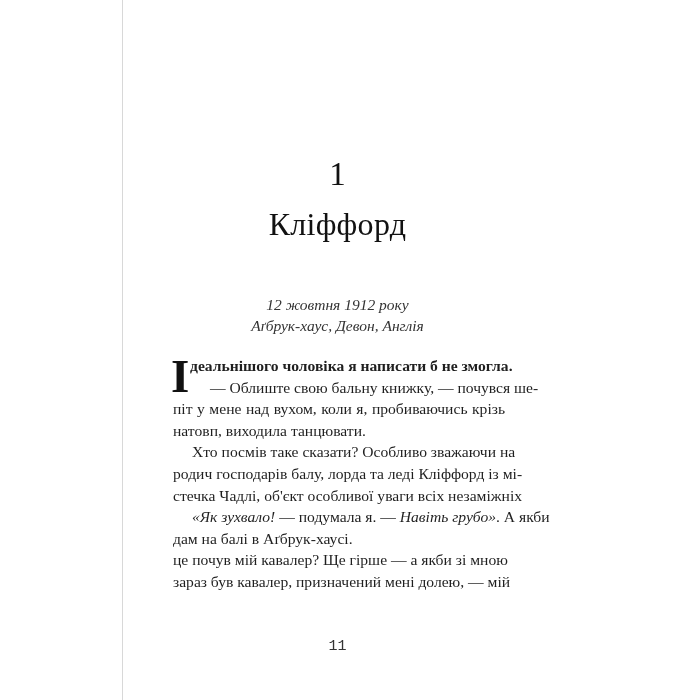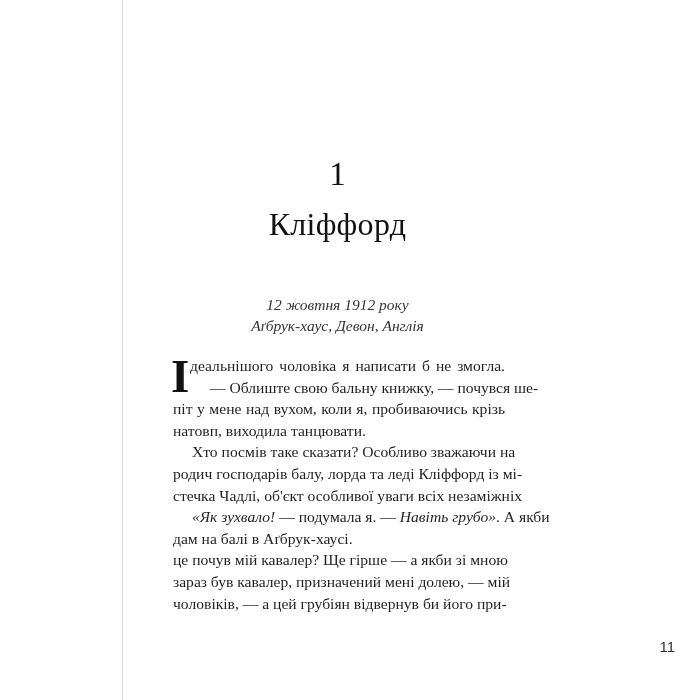--- a/index.html
+++ b/index.html
@@ -86,32 +86,33 @@
       left: -2px;
       top: 1px;
       font-family: "Liberation Serif", serif;
       font-size: 47px;
       line-height: 40px;
       font-weight: bold;
       color: #111;
     }
     .first-line {
       padding-left: 17px;
+      font-weight: bold;
     }
     .second-line {
       padding-left: 37px;
     }
     .it { font-style: italic; }
     .page-number {
       position: absolute;
       left: 0;
       width: 675px;
       top: 638px;
-      text-align: right;
-      font-family: Liberation Sans, sans-serif;
+      text-align: center;
+      font-family: Liberation Mono, monospace;
       font-size: 15px;
       color: #333;
     }
   </style>
 </head>
 <body>
 
 <div class="gutter-line"></div>
 
 <div class="chapter-number">1</div>
@@ -129,16 +130,15 @@
   <span class="line second-line">— Облиште свою бальну книжку, — почувся ше-</span>
   <span class="line">піт у мене над вухом, коли я, пробиваючись крізь</span>
   <span class="line last">натовп, виходила танцювати.</span>
   <span class="line indent">Хто посмів таке сказати? Особливо зважаючи на</span>
   <span class="line">родич господарів балу, лорда та леді Кліффорд із мі-</span>
   <span class="line">стечка Чадлі, об'єкт особливої уваги всіх незаміжніх</span>
   <span class="line indent"><span class="it">«Як зухвало!</span><span> — подумала я. — </span><span class="it">Навіть грубо»</span><span>. А якби</span></span>
   <span class="line last">дам на балі в Аґбрук-хаусі.</span>
   <span class="line">це почув мій кавалер? Ще гірше — а якби зі мною</span>
   <span class="line">зараз був кавалер, призначений мені долею, — мій</span>
-  <span class="line">чоловіків, — а цей грубіян відвернув би його при-</span>
 </div>
 
 <div class="page-number">11</div>
 
 </body></html>

